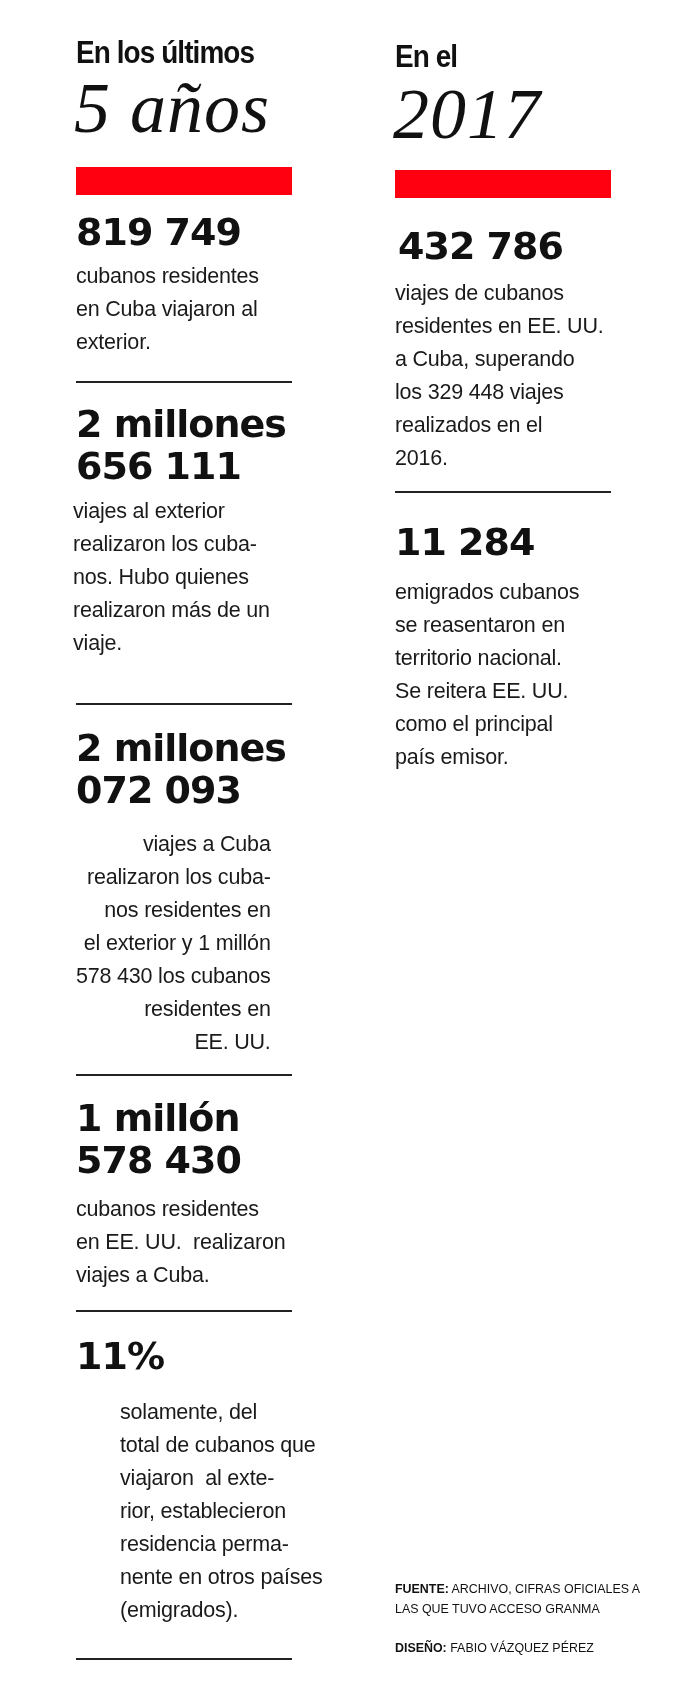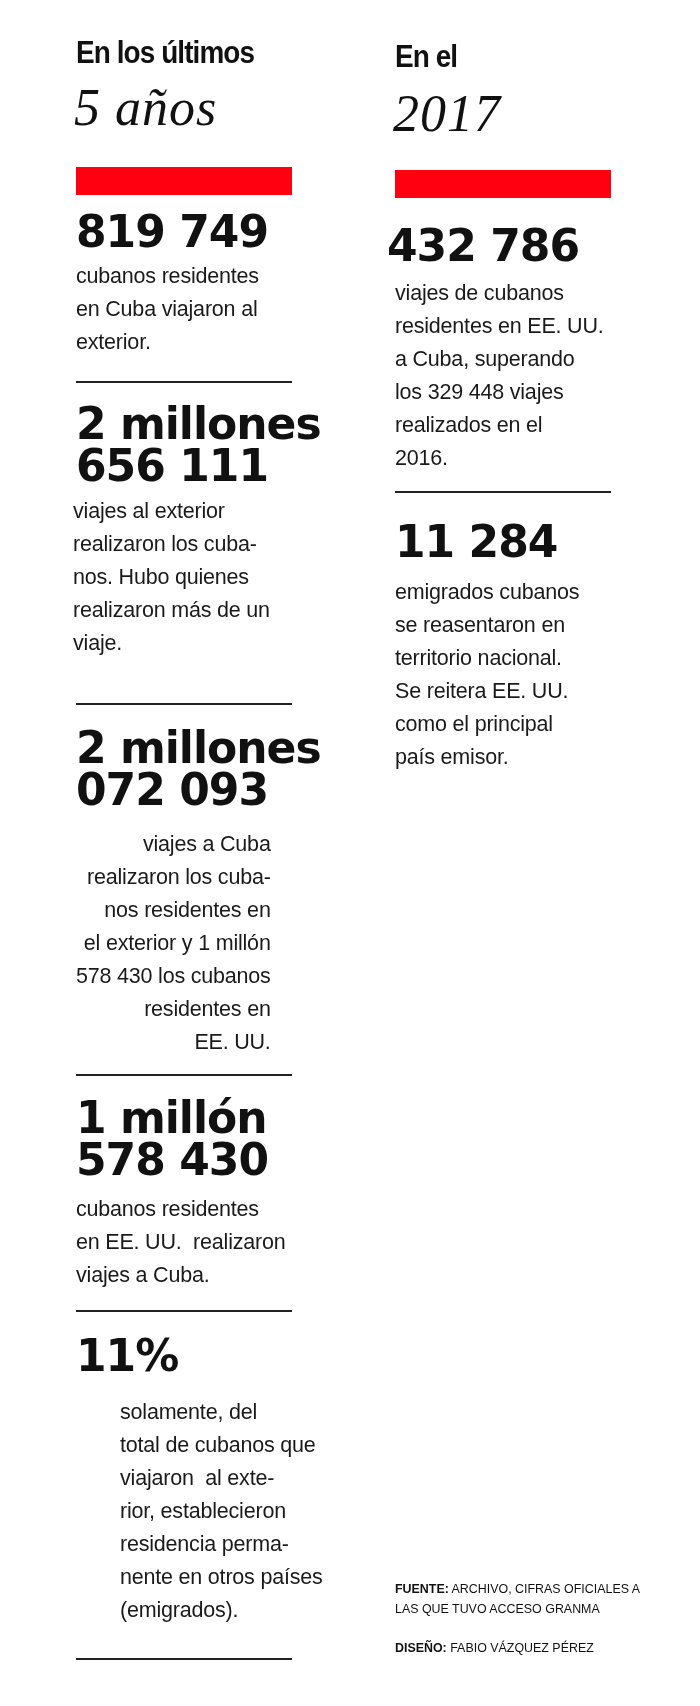--- a/index.html
+++ b/index.html
@@ -1,23 +1,23 @@
 <!DOCTYPE html>
 <html><head>
 <meta charset="utf-8">
 <style>
   html, body { margin:0; padding:0; background:#ffffff; }
   body { width:700px; height:1706px; position:relative; overflow:hidden; color:#111; font-family:"Liberation Sans", sans-serif; }
   .col { position:absolute; top:0; width:216px; }
   .col-left { left:76px; }
   .col-right { left:395px; }
   .kicker { font-family:"Liberation Sans", sans-serif; font-weight:bold; font-size:31px; letter-spacing:-1px; line-height:34px; transform:scaleX(0.9); transform-origin:left; white-space:nowrap; }
-  .big-italic { font-family:"Liberation Serif", serif; font-style:italic; font-size:52px; line-height:64px; letter-spacing:1px; white-space:nowrap; }
+  .big-italic { font-family:"Liberation Serif", serif; font-style:italic; font-size:72px; line-height:64px; letter-spacing:1px; white-space:nowrap; }
   .red-bar { position:absolute; height:28px; width:216px; background:#ff0010; }
-  .fig { position:absolute; font-family:"DejaVu Sans", sans-serif; font-weight:bold; font-size:44px; line-height:42px; letter-spacing:-1px; white-space:nowrap; }
+  .fig { position:absolute; font-family:"DejaVu Sans", sans-serif; font-weight:bold; font-size:38px; line-height:42px; letter-spacing:-1px; white-space:nowrap; }
   .desc { position:absolute; font-family:"Liberation Sans", sans-serif; font-size:21.5px; line-height:33px; color:#1a1a1a; white-space:pre; letter-spacing:-0.2px; }
   .rule { position:absolute; width:216px; height:2px; background:#222; }
   .foot { position:absolute; font-family:"Liberation Sans", sans-serif; font-size:13.5px; line-height:20px; color:#111; white-space:pre; transform:scaleX(0.92); transform-origin:left; }
   .foot b { font-weight:bold; }
 </style>
 </head>
 <body>
 
 <div class="col col-left">
   <div class="kicker" style="position:absolute;top:36px;left:0;">En los últimos</div>
@@ -67,21 +67,21 @@
 nente en otros países
 (emigrados).</div>
 <div class="rule" style="left:76px;top:1658px;"></div>
 
 <div class="col col-right">
   <div class="kicker" style="position:absolute;top:40px;left:0;">En el</div>
   <div class="big-italic" style="position:absolute;top:82px;left:-2px;text-align:center;">2017</div>
 </div>
 <div class="red-bar" style="left: 395px; top: 170px; background: rgb(255, 0, 16);"></div>
 
-<div class="fig" style="left:387px;top:225px;">432 786</div>
+<div class="fig" style="left:398px;top:225px;">432 786</div>
 <div class="desc" style="left:395px;top:277px;">viajes de cubanos
 residentes en EE. UU.
 a Cuba, superando
 los 329 448 viajes
 realizados en el
 2016.</div>
 <div class="rule" style="left:395px;top:491px;"></div>
 
 <div class="fig" style="left:395px;top:521px;">11 284</div>
 <div class="desc" style="left:395px;top:576px;">emigrados cubanos

